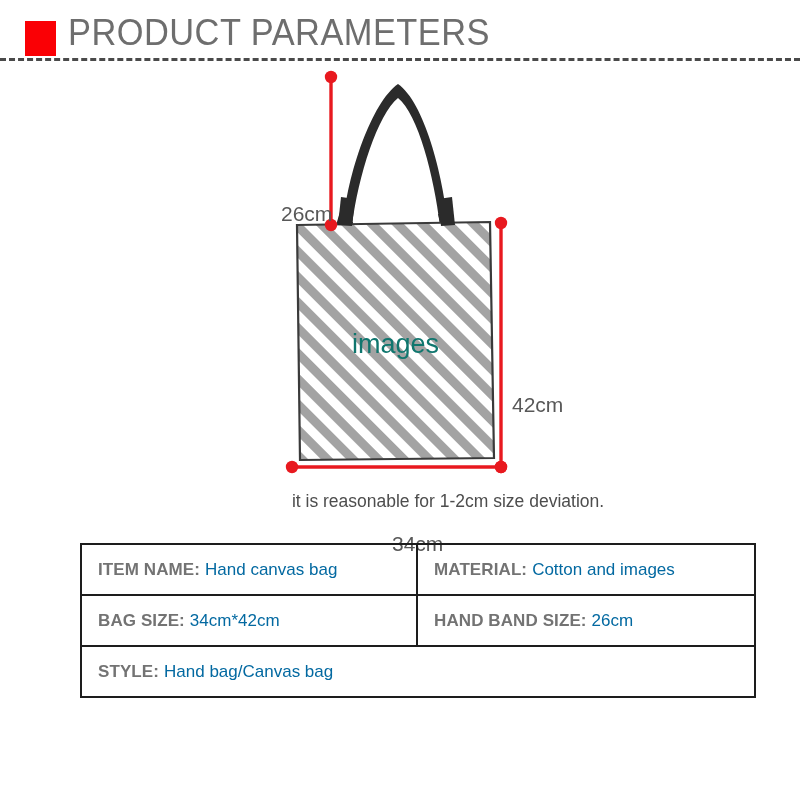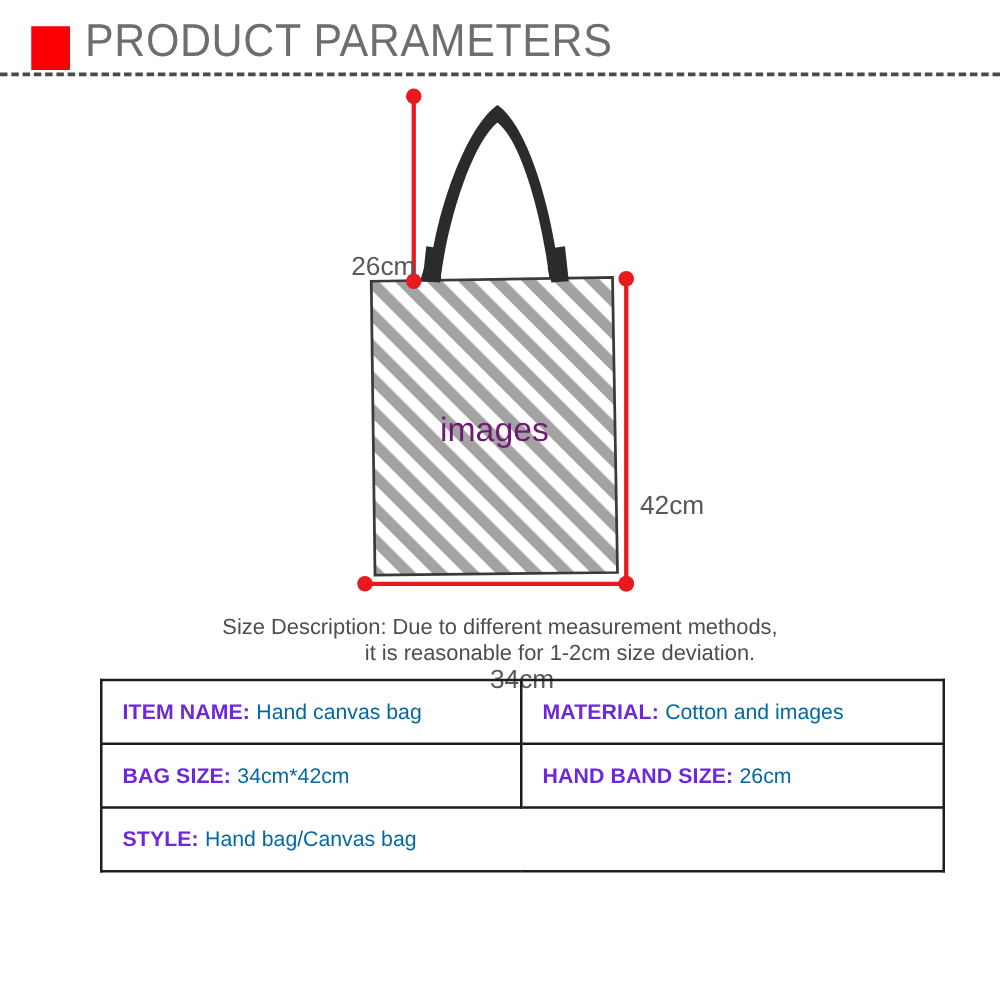--- a/index.html
+++ b/index.html
@@ -62,21 +62,21 @@
     white-space: nowrap;
   }
   #label-26cm { left: 281px; top: 140px; }
   #label-42cm { left: 512px; top: 331px; }
   #label-34cm { left: 392px; top: 470px; }
 
   #bag-watermark {
     position: absolute;
     left: 352px; top: 329px;
     font-size: 27px;
-    color: #701a75;
+    color: #0f766e;
     white-space: nowrap;
     font-family: "Liberation Sans", sans-serif;
   }
 
   
   #size-description {
     position: absolute;
     left: 0; top: 491px;
     width: 800px;
     text-align: center;
@@ -99,21 +99,21 @@
     border: 2px solid #1d1d1d;
     height: 49px;
     padding: 0 0 0 16px;
     vertical-align: middle;
     font-size: 17px;
     white-space: nowrap;
   }
   #spec-table td.col-left  { width: 318px; }
   #spec-table td.col-right { width: 320px; }
   .spec-key {
-    color: #6d28d9;
+    color: #737373;
     font-weight: bold;
     font-family: "Liberation Sans Narrow", "Liberation Sans", sans-serif;
     letter-spacing: 0.1px;
   }
   .spec-val {
     color: #0369a1;
     padding-left: 5px;
   }
 </style>
 </head>
@@ -176,21 +176,20 @@
   </svg>
 
   <div class="dim-label" id="label-26cm">26cm</div>
   <div class="dim-label" id="label-42cm">42cm</div>
   <div class="dim-label" id="label-34cm">34cm</div>
 </div>
 
 <div id="bag-watermark">images</div>
 
 <div id="size-description">
-  <span id="size-desc-line1">Size Description: Due to different measurement methods,</span>
   <span id="size-desc-line2">it is reasonable for 1-2cm size deviation.</span>
 </div>
 
 <table id="spec-table">
   <tbody>
     <tr>
       <td class="col-left">
         <span class="spec-key">ITEM NAME:</span><span class="spec-val">Hand canvas bag</span>
       </td>
       <td class="col-right">

